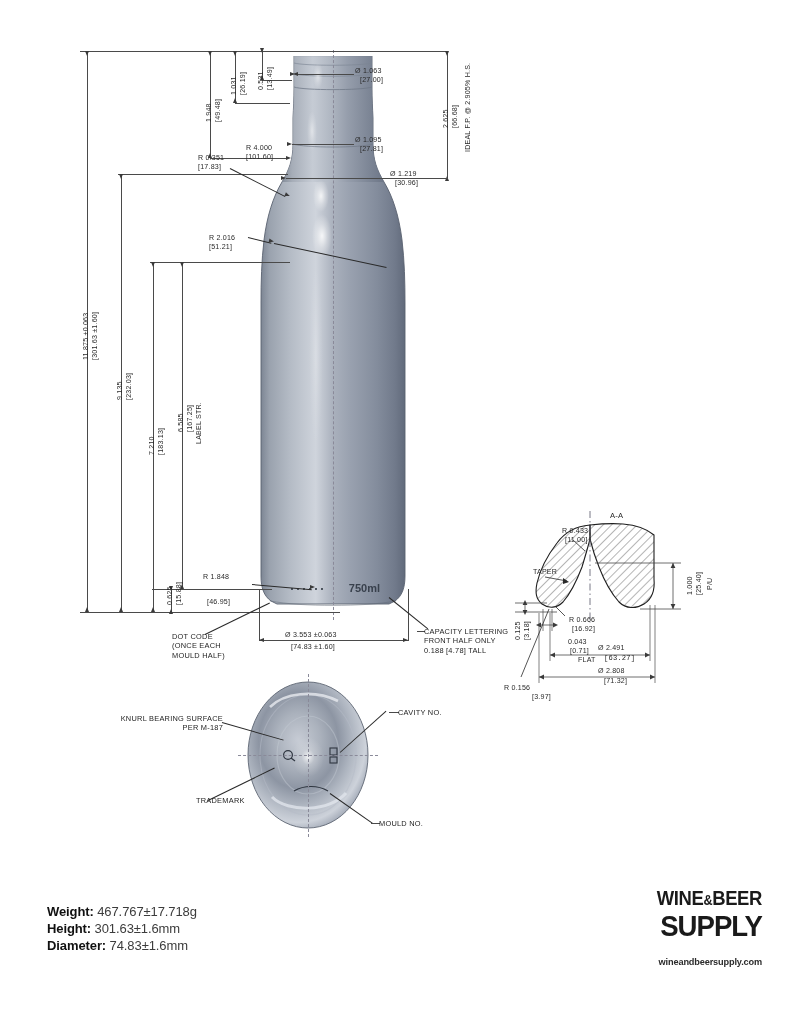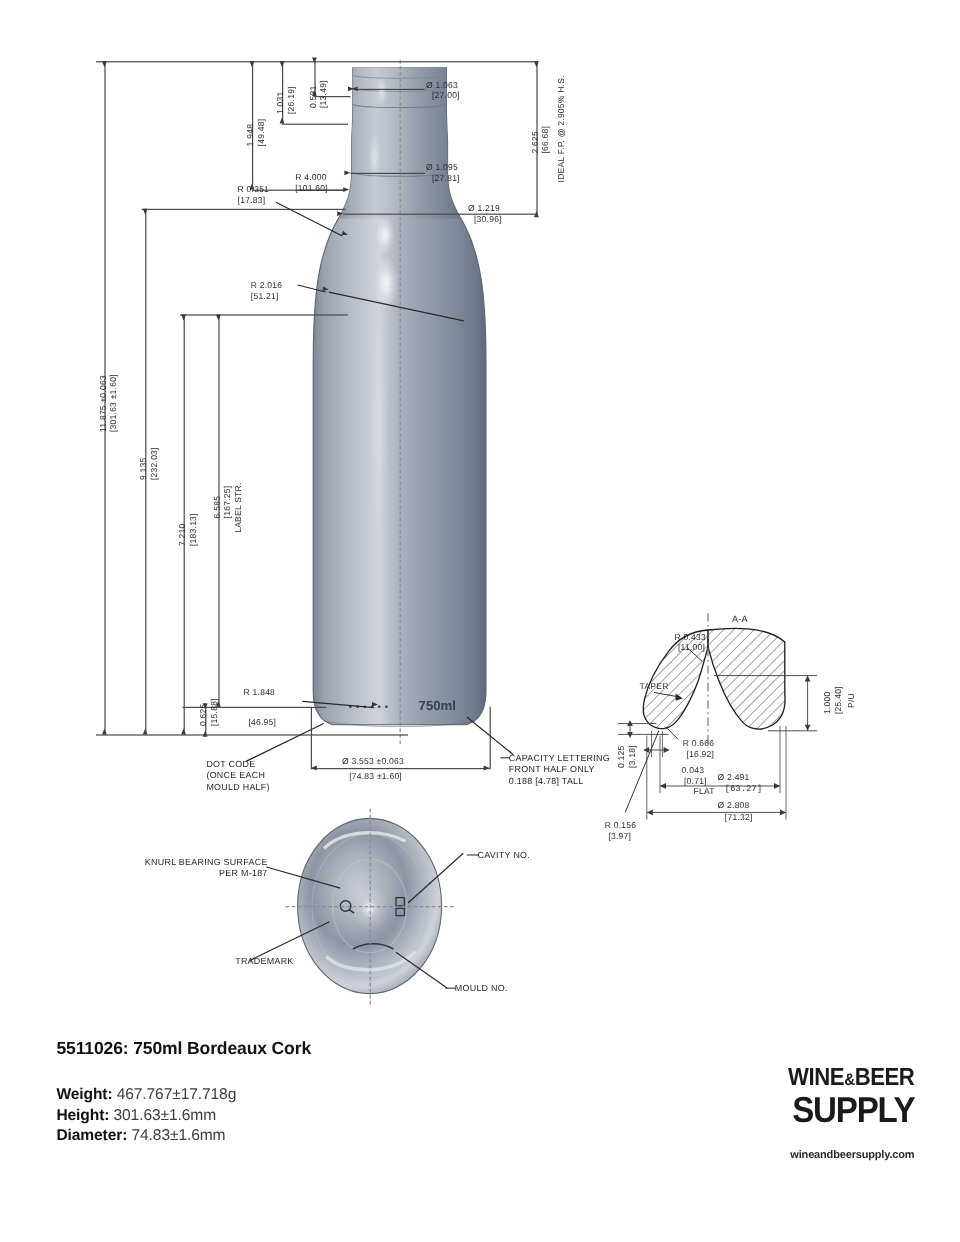--- a/index.html
+++ b/index.html
@@ -335,21 +335,21 @@
     </svg>
   </div>
 
   <div class="dimtxt" style="left:610px;top:512px;font-size:7.6px;">A-A</div>
   <div class="dimtxt" style="left:562px;top:527px;">R 0.433</div>
   <div class="dimtxt" style="left:565px;top:536px;">[11.00]</div>
   <div class="dimtxt" style="left:533px;top:568px;">TAPER</div>
   <div class="dimtxt" style="left:569px;top:616px;">R 0.666</div>
   <div class="dimtxt" style="left:572px;top:625px;">[16.92]</div>
   <div class="dimtxt" style="left:504px;top:684px;">R 0.156</div>
-  <div class="dimtxt" style="left:507px;top:693px;">[3.97]</div>
+  <div class="dimtxt" style="left:532px;top:693px;">[3.97]</div>
   <div class="dimtxt rot" style="left:686px;top:595px;">1.000</div>
   <div class="dimtxt rot" style="left:695px;top:595px;">[25.40]</div>
   <div class="dimtxt rot" style="left:706px;top:590px;">P/U</div>
   <div class="dimtxt rot" style="left:514px;top:640px;">0.125</div>
   <div class="dimtxt rot" style="left:523px;top:640px;">[3.18]</div>
   <div class="dimtxt" style="left:568px;top:638px;">0.043</div>
   <div class="dimtxt" style="left:570px;top:647px;">[0.71]</div>
   <div class="dimtxt" style="left:568px;top:656px;margin-left:10px;">FLAT</div>
   <div class="dimtxt" style="left:598px;top:644px;">Ø 2.491</div>
   <div class="dimtxt" style="left:604px;top:654px;font-family:Liberation Mono, monospace;">[63.27]</div>
@@ -405,21 +405,20 @@
   <div class="note" style="left:196px;top:796px;">TRADEMARK</div>
 
   <div class="lnk" style="left:340px;top:752px;width:62px;transform:rotate(-42deg);"></div>
   <div class="ln lnh" style="left:389px;top:712px;width:10px;"></div>
   <div class="note" style="left:398px;top:708px;">CAVITY NO.</div>
 
   <div class="lnk" style="left:330px;top:793px;width:52px;transform:rotate(35deg);"></div>
   <div class="ln lnh" style="left:371px;top:823px;width:9px;"></div>
   <div class="note" style="left:379px;top:819px;">MOULD NO.</div>
 
-  <div class="f-title">5511026: 750ml Bordeaux Cork</div>
 
   <div class="f-spec" style="top:904px;">
     <b>Weight:</b>
     <span>467.767±17.718g</span>
   </div>
   <div class="f-spec" style="top:921px;">
     <b>Height:</b>
     <span>301.63±1.6mm</span>
   </div>
   <div class="f-spec" style="top:938px;">

